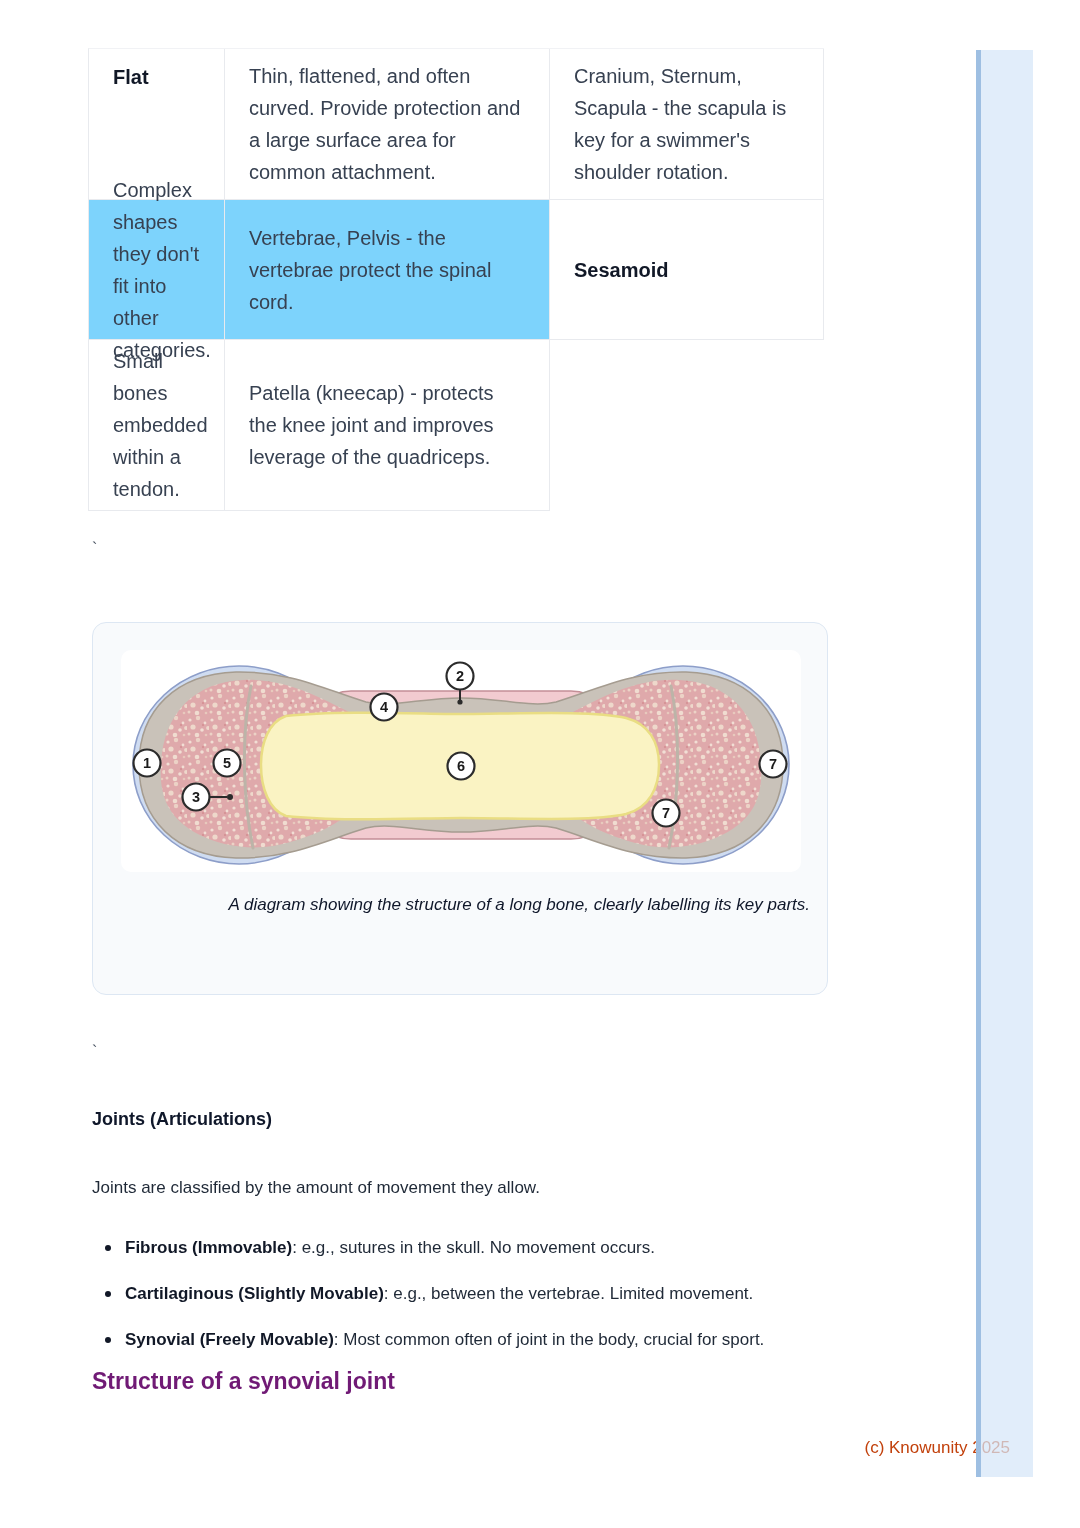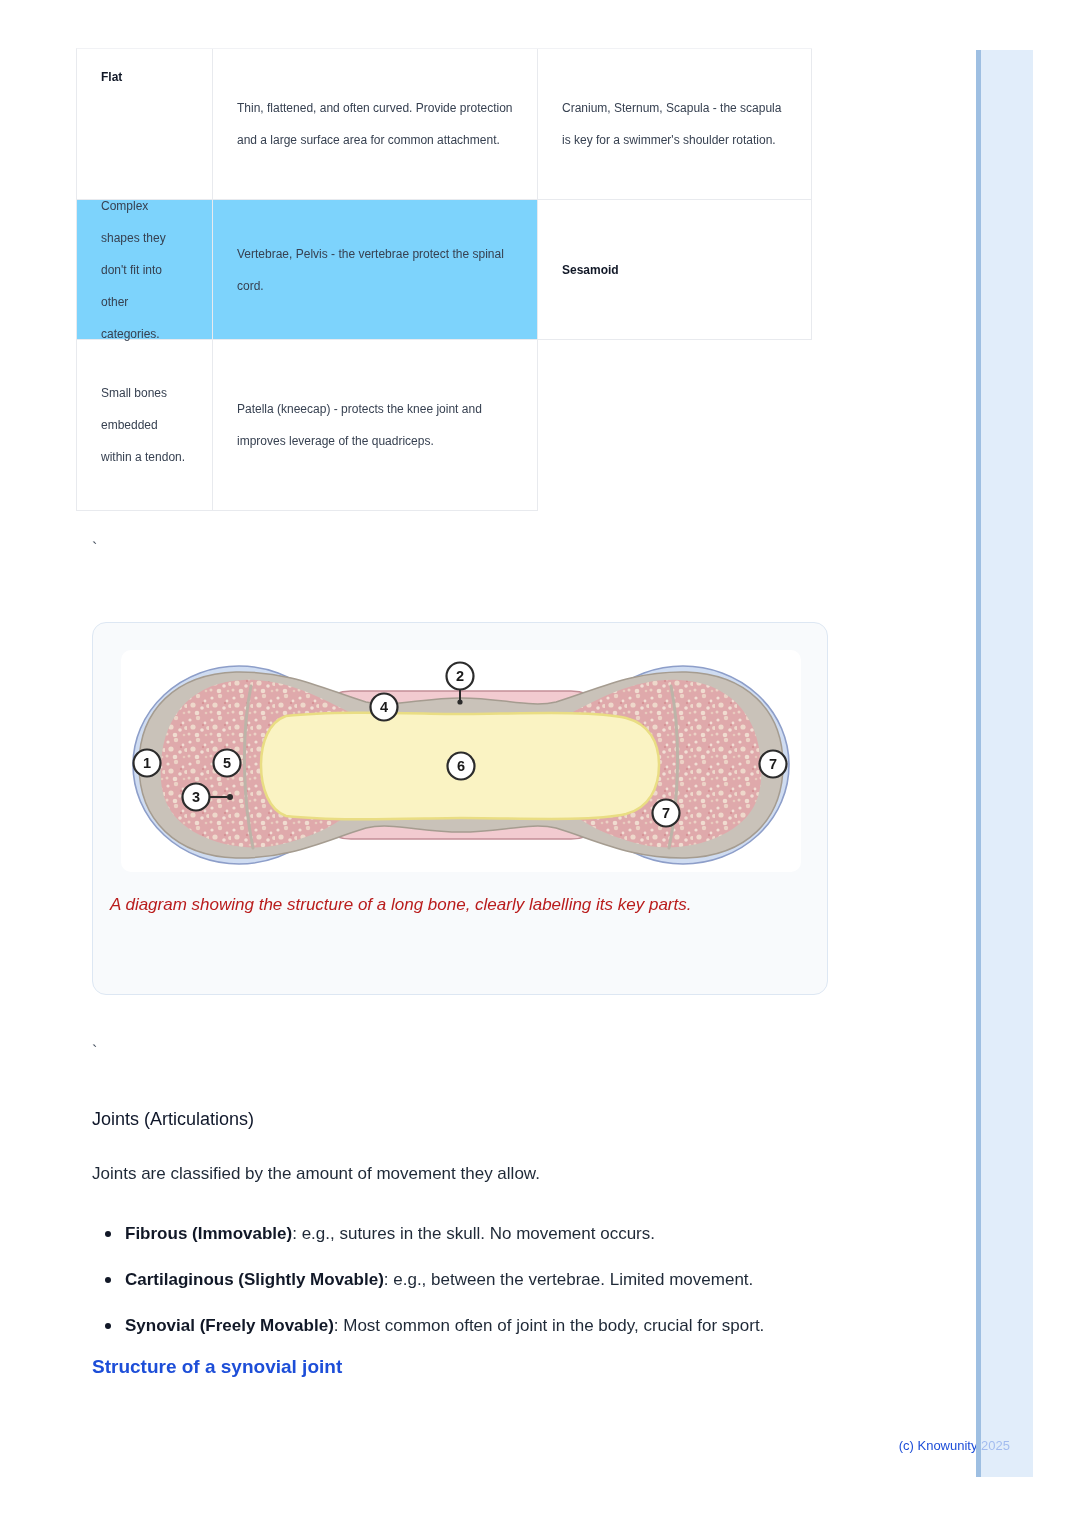--- a/index.html
+++ b/index.html
@@ -2,24 +2,24 @@
 <html><head>
 <meta charset="utf-8">
 <style>
   html,body{margin:0;padding:0;background:#ffffff;}
   .page{
     position:relative;width:1080px;height:1528px;background:#ffffff;overflow:hidden;
     font-family:"Liberation Sans","DejaVu Sans",sans-serif;color:#374151;
   }
   
   .bone-table{
-    position:absolute;left:76px;top:48px;width:735px;
+    position:absolute;left:88px;top:48px;width:735px;
     display:grid;grid-template-columns:136px 325px 274px;grid-template-rows:151px 140px 171px;
     border-left:1px solid #e8eaee;border-top:1px solid #f1f2f5;
-    font-size:12px;line-height:32px;
+    font-size:20px;line-height:32px;
   }
   .bone-table .cell{
     border-right:1px solid #e8eaee;border-bottom:1px solid #e8eaee;
     padding:14px 24px;display:flex;flex-direction:column;justify-content:center;
     color:#374151;
   }
   .bone-table .row-alt{background:#7dd3fc;}
   .bone-table .type{font-weight:700;color:#111827;}
   .bone-table .type-top{justify-content:flex-start;padding-top:12px;}
   
@@ -30,43 +30,43 @@
   .figure-card{
     position:absolute;left:92px;top:622px;width:736px;height:373px;
     background:#f8fafc;border:1.5px solid #dde7f3;border-radius:14px;box-sizing:border-box;
   }
   .figure-panel{
     position:absolute;left:28px;top:27px;width:680px;height:222px;
     background:#ffffff;border-radius:10px;
   }
   .figure-caption{
     position:absolute;left:17px;top:266px;width:700px;
-    text-align:left;font-style:italic;color:#b91c1c;font-size:17px;line-height:31px;
+    text-align:right;font-style:italic;color:#0f172a;font-size:17px;line-height:31px;
   }
   
   .content{position:absolute;left:92px;top:1107px;width:742px;}
   .content h3{
-    margin:0 0 30px 0;font-size:18px;line-height:24px;font-weight:400;color:#0f172a;
+    margin:0 0 44px 0;font-size:18px;line-height:24px;font-weight:700;color:#0f172a;
   }
   .content .intro{margin:0 0 30px 0;font-size:17px;line-height:26px;color:#1f2937;}
   .content ul{list-style:none;margin:1px;padding:0 0 0 32px;}
   .content li{
     position:relative;margin-bottom:13px;font-size:17px;line-height:33px;color:#1f2937;
   }
   .content li::before{
     content:"";position:absolute;left:-20px;top:14px;width:6px;height:6px;border-radius:50%;
     background:#111827;
   }
   .content .b{font-weight:700;color:#111827;}
   .content h4{
-    margin:8px 0 0 0;font-size:19px;line-height:24px;font-weight:700;color:#1d4ed8;
+    margin:8px 0 0 0;font-size:23px;line-height:24px;font-weight:700;color:#701a75;
   }
   
   .watermark{
-    position:absolute;top:1438px;right:70px;font-size:13px;color:#1d4ed8;z-index:1;
+    position:absolute;top:1438px;right:70px;font-size:17px;color:#c2410c;z-index:1;
   }
   .accent-bar{
     position:absolute;left:976px;top:50px;width:57px;height:1427px;z-index:2;
     background:rgba(213,230,248,0.72);
     border-left:5px solid rgba(154,189,224,0.95);
     box-sizing:border-box;
   }
   svg text.lbl{font-family:"Liberation Sans","DejaVu Sans",sans-serif;font-weight:700;font-size:14.5px;fill:#1a1a1a;}
 </style>
 </head>

